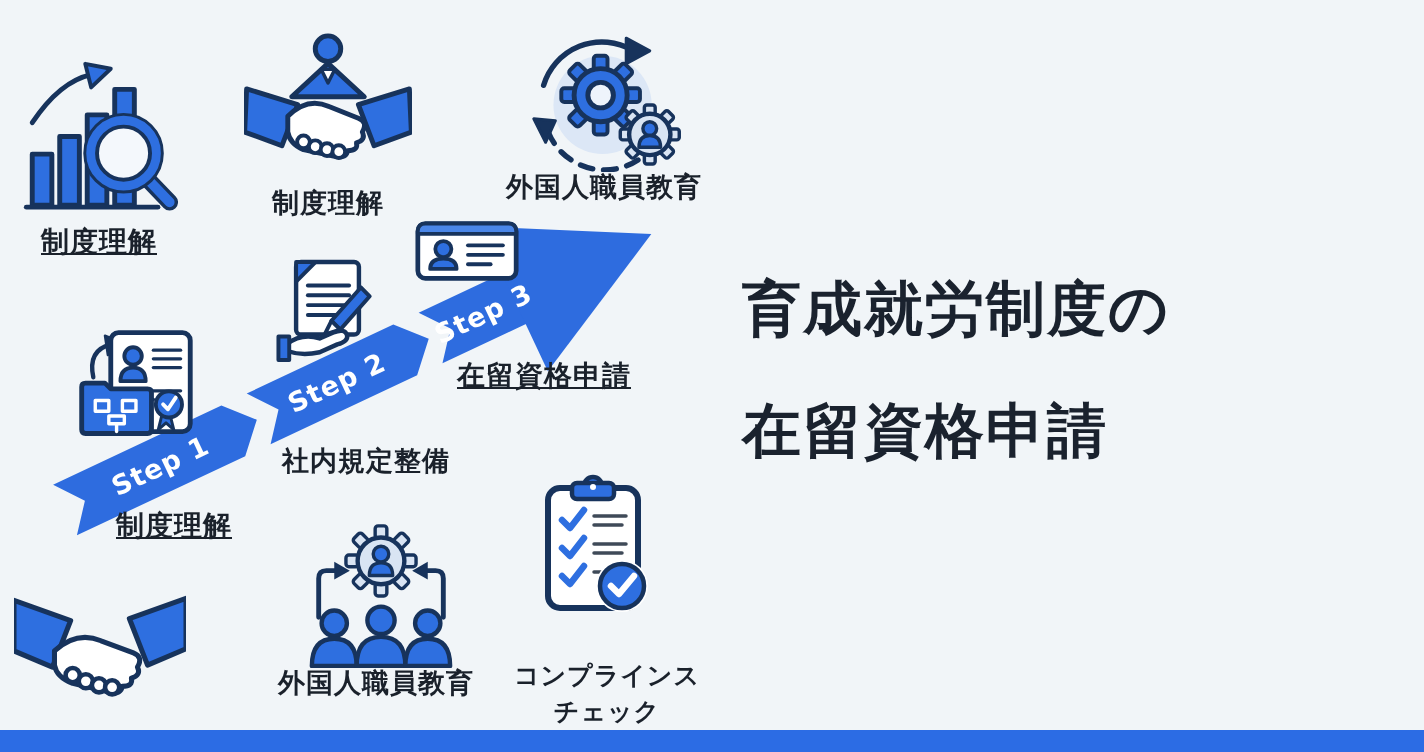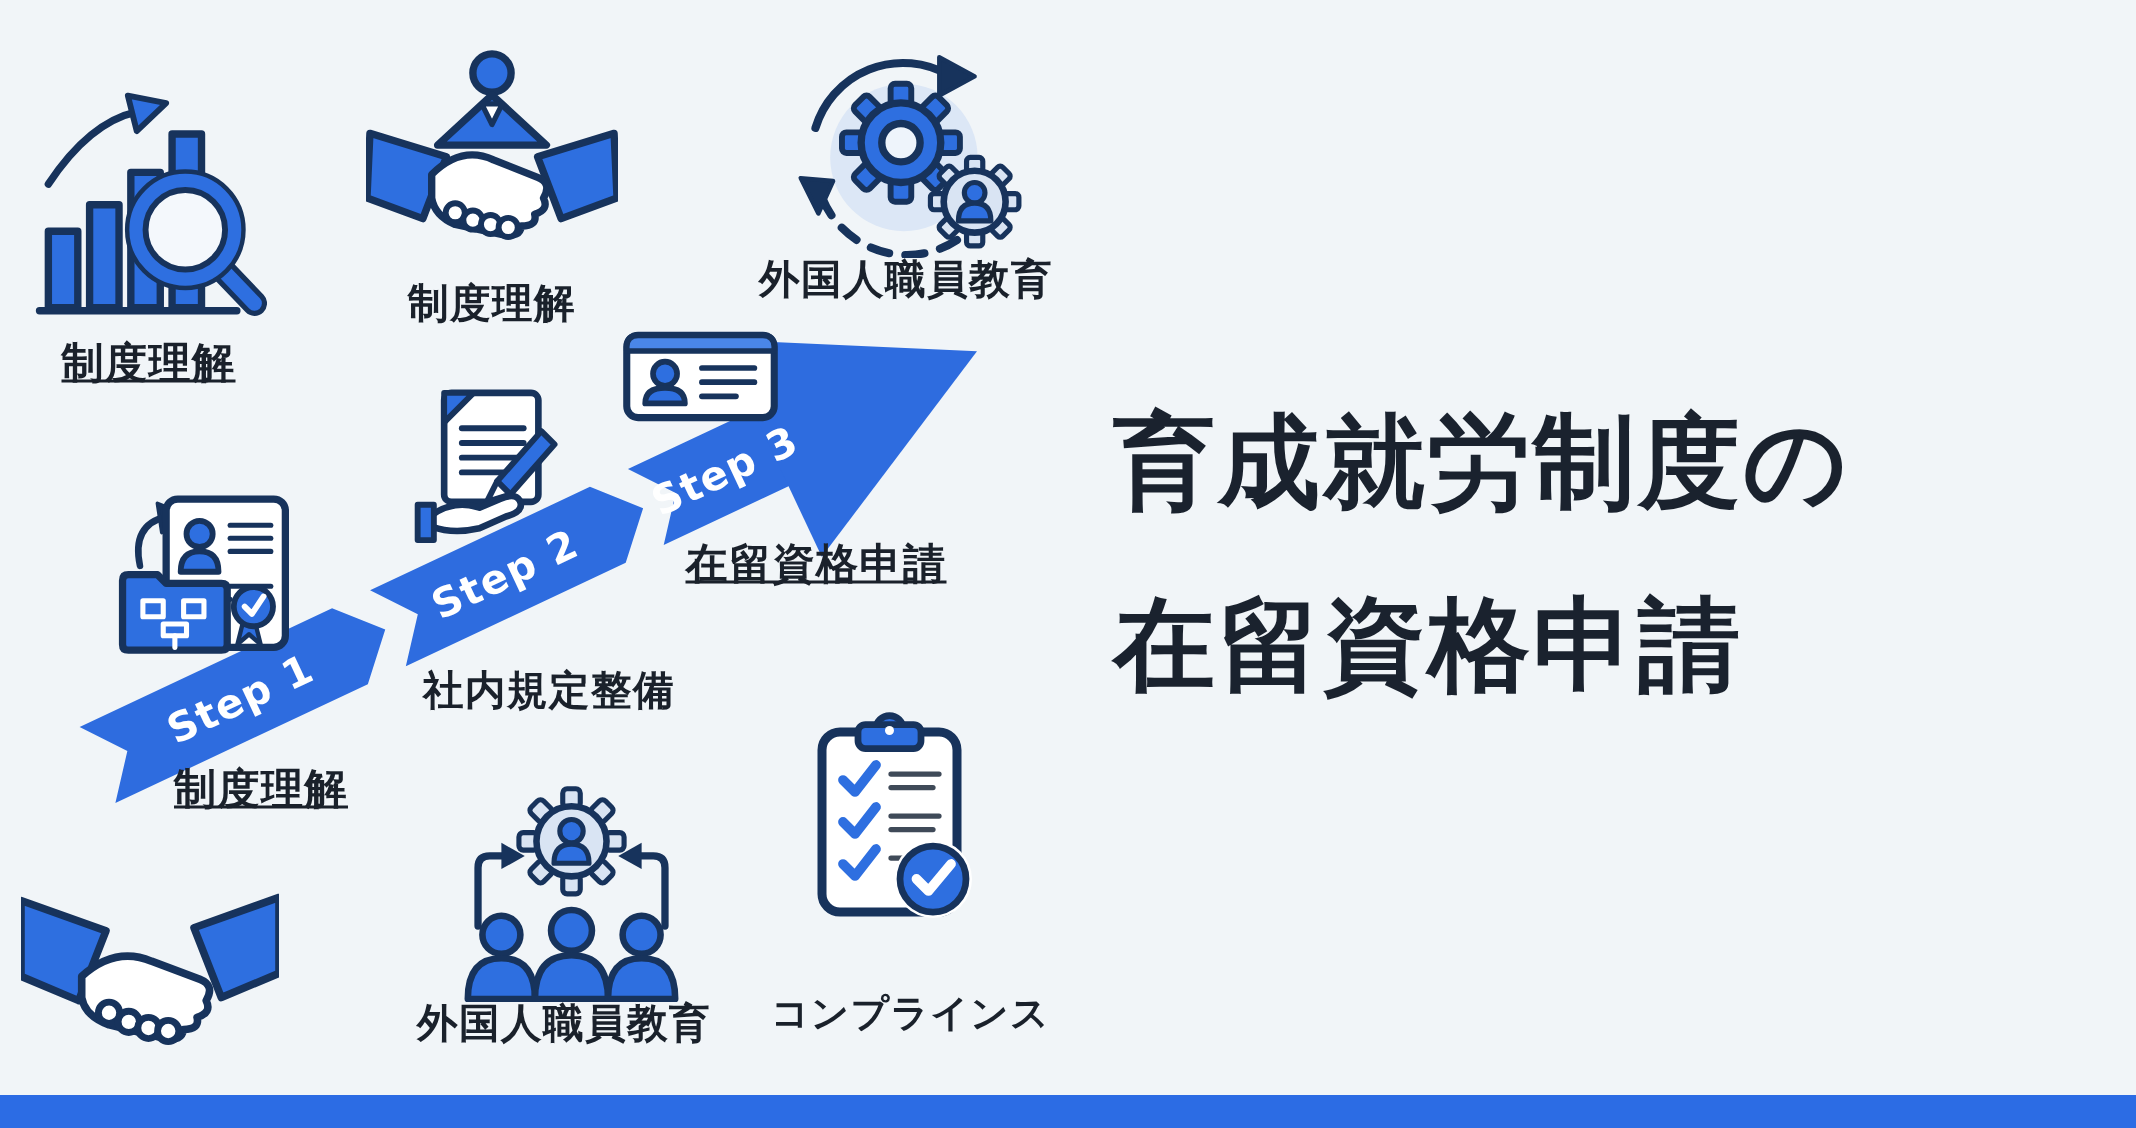--- a/index.html
+++ b/index.html
@@ -4,21 +4,21 @@
 <style>
   html,body{margin:0;padding:0;}
   body{font-family:"DejaVu Sans","Liberation Sans",sans-serif;background:#e8ecf0;}
   .canvas{position:relative;width:1424px;height:752px;background:#f1f5f8;overflow:hidden;}
   .abs{position:absolute;}
   .icon svg{display:block;width:100%;height:100%;}
   .cap{font-weight:bold;color:#1a212b;text-align:center;line-height:1.25;}
   .cap-28{font-size:28px;letter-spacing:1px;text-decoration:underline;}
   .cap-27{font-size:27px;letter-spacing:1px;}
   .cap-25{font-size:25px;letter-spacing:1px;margin-top:38px;}
-  .title{font-weight:bold;color:#1a222e;font-size:68px;line-height:122px;letter-spacing:2px;white-space:nowrap;}
+  .title{font-weight:bold;color:#1a222e;font-size:59px;line-height:122px;letter-spacing:2px;white-space:nowrap;}
   .footer-bar{position:absolute;left:0;bottom:0;width:100%;height:22px;background:#2c6ce4;}
   .step-text{font-family:"DejaVu Sans","Liberation Sans",sans-serif;font-weight:bold;fill:#ffffff;font-size:27px;letter-spacing:1px;}
 </style>
 </head>
 <body>
 
 <div class="canvas">
 
   <div class="icon abs" style="left:20px;top:54px;width:158px;height:162px;">
     <svg viewBox="0 0 160 165">
@@ -240,20 +240,21 @@
           <line x1="56" y1="79" x2="84" y2="79"></line>
           <line x1="56" y1="98" x2="80" y2="98"></line>
         </g>
         <circle cx="84" cy="112" r="26" fill="#ffffff" stroke="none"></circle>
         <circle cx="84" cy="112" r="22" fill="#2e6fe0" stroke-width="4.5"></circle>
         <path d="M73,112 l8,8 l15,-18" fill="none" stroke="#ffffff" stroke-width="6.5"></path>
       </g>
     </svg>
   </div>
   <div class="abs cap cap-25" style="left:505px;top:622px;width:204px;">コンプラインス</div>
+  <div class="abs cap cap-25" style="left:505px;top:658px;width:204px;">チェック</div>
 
   <div class="abs title" style="left:742px;top:248px;">
     <div>育成就労制度の</div>
     <div>在留資格申請</div>
   </div>
 
   <div class="footer-bar"></div>
 
 </div>
 

